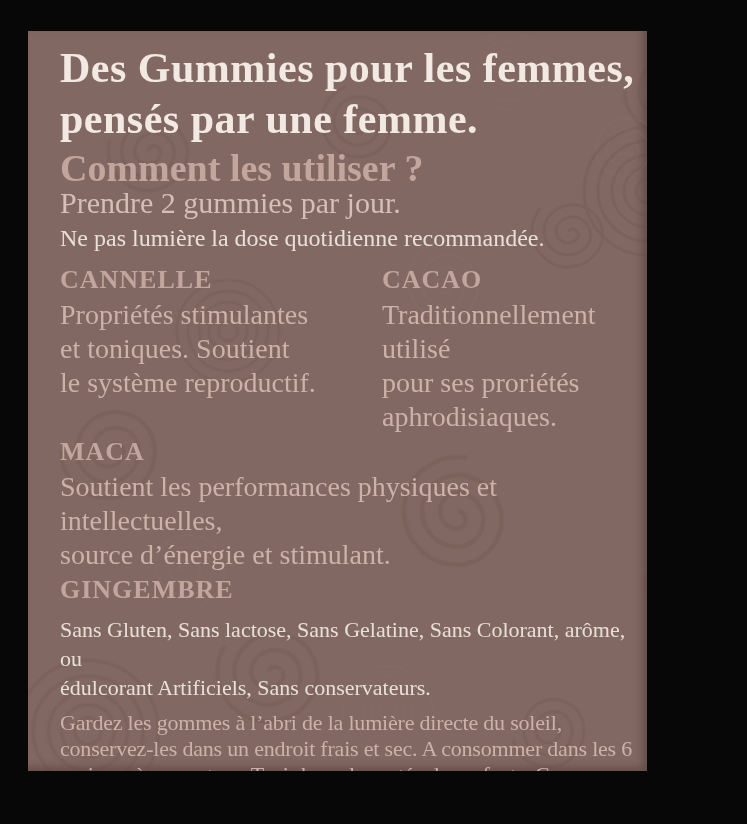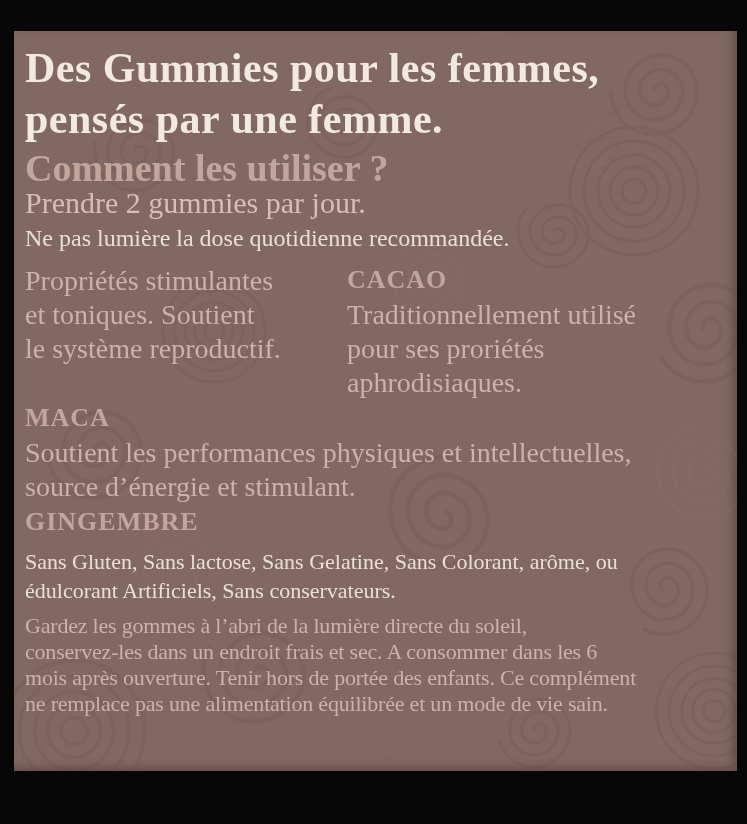--- a/index.html
+++ b/index.html
@@ -3,24 +3,25 @@
 <meta charset="utf-8">
 <style>
   html,body{margin:0;padding:0;}
   body{
     width:747px;height:824px;
     background:#070707;
     font-family:"Liberation Serif","DejaVu Serif",serif;
     position:relative;overflow:hidden;
   }
   .panel{
-    position:absolute;left:14px;top:31px;width:723px;height:740px;
+    position:absolute;left:28px;top:31px;width:598px;height:740px;
     background:var(--background,#826862);
     overflow:hidden;
     box-shadow:inset -4px -3px 8px rgba(40,25,20,.35), inset 2px 2px 6px rgba(150,125,118,.25);
+    padding-left:21px;
   }
   .pattern{position:absolute;left:0;top:0;width:723px;height:740px;pointer-events:none;}
   .content{
     position:relative;z-index:2;
     padding:12px 11px 0 11px;
   }
   .title{
     margin:0;
     font-size:42px;line-height:51px;font-weight:bold;
     color:var(--title-text,#f2eae2);
@@ -116,20 +117,21 @@
 
     <h1 class="title">Des Gummies pour les femmes,
 pensés par une femme.</h1>
 
     <h2 class="usage-heading">Comment les utiliser ?</h2>
     <p class="dose">Prendre 2 gummies par jour.</p>
     <p class="warning">Ne pas lumière la dose quotidienne recommandée.</p>
 
     <div class="ing-row">
       <div class="ing-col-left">
+        <div class="ing-name">CANNELLE</div>
         <div class="ing-desc">Propriétés stimulantes
 et toniques. Soutient
 le système reproductif.</div>
       </div>
       <div class="ing-col-right">
         <div class="ing-name">CACAO</div>
         <div class="ing-desc">Traditionnellement utilisé
 pour ses proriétés
 aphrodisiaques.</div>
       </div>

